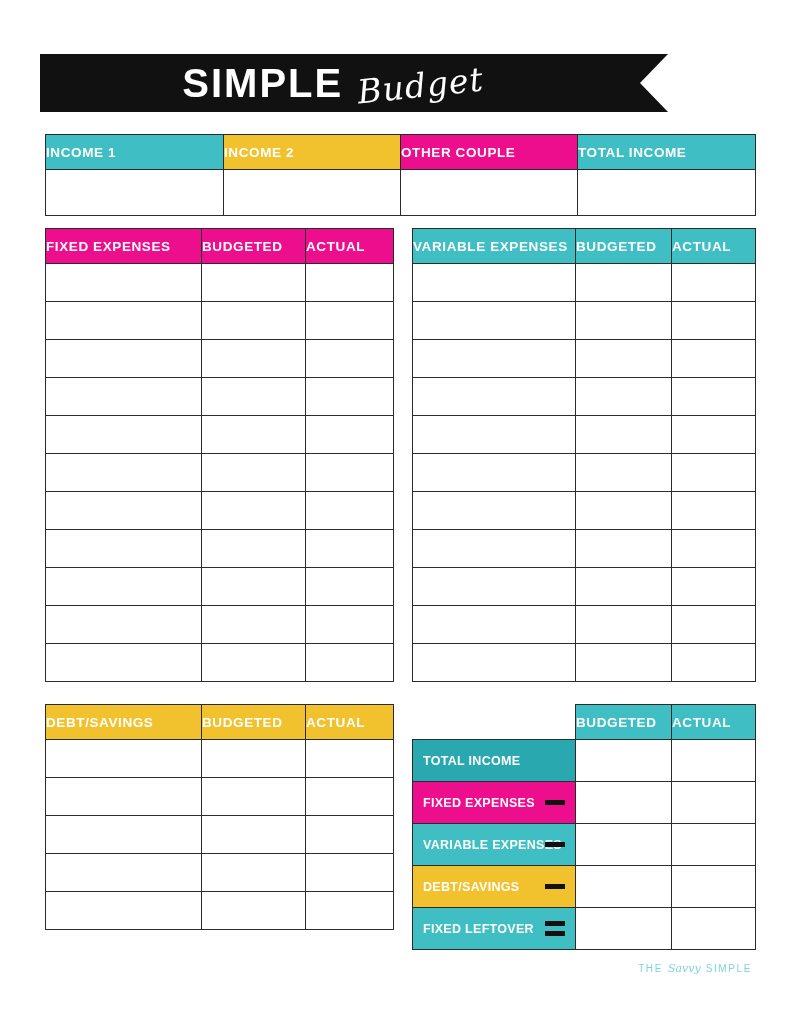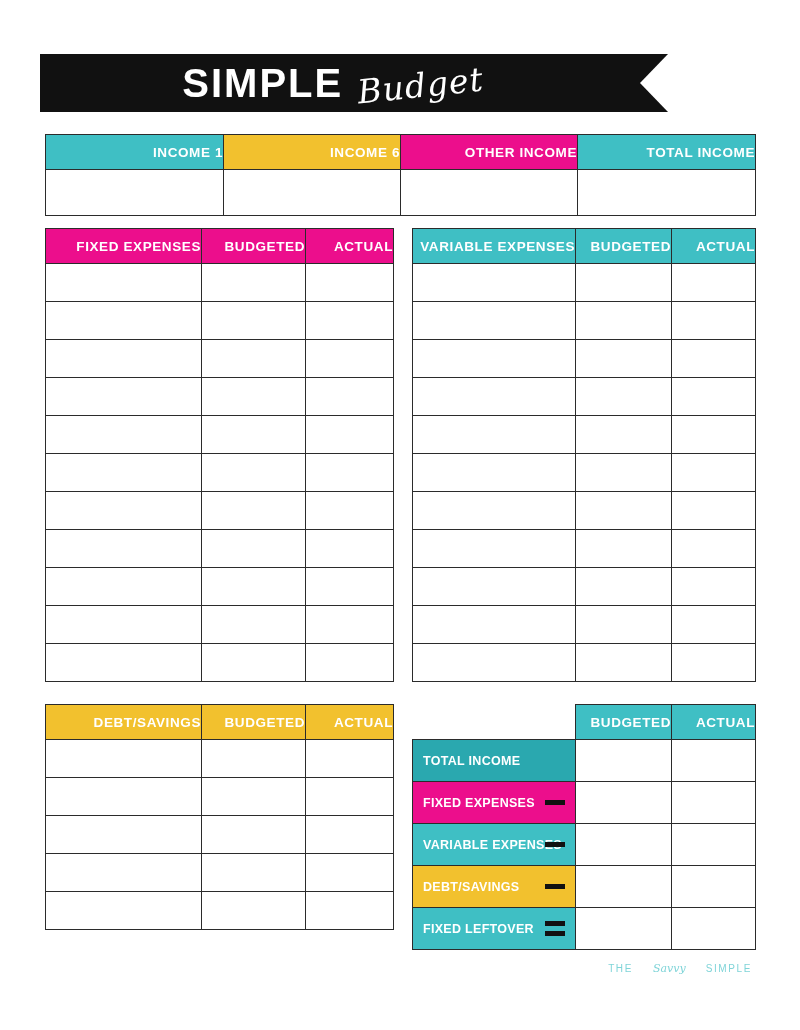--- a/index.html
+++ b/index.html
@@ -86,21 +86,21 @@
   .tbl td, .tbl th {
     border: 1px solid #2b2b2b;
     padding: 0;
     margin: 0;
   }
   .hdr {
     color: #ffffff;
     font-weight: bold;
     font-size: 13.5px;
     letter-spacing: 0.6px;
-    text-align: right;
+    text-align: left;
     height: 34px;
     vertical-align: middle;
   }
   .cell {
     height: 37px;
     background: #ffffff;
   }
   .teal { background: #3fbfc4; }
   .yellow { background: #f2c12e; }
   .pink { background: #ec0e8c; }
@@ -177,21 +177,21 @@
   
   .brand {
     position: absolute;
     right: 48px;
     top: 962px;
     color: #7fd4d8;
     font-size: 11px;
     letter-spacing: 1.6px;
     display: flex;
     align-items: baseline;
-    gap: 20px;
+    gap: 5px;
   }
   .brand .bw {
     font-family: "Liberation Sans", sans-serif;
     font-size: 10px;
     letter-spacing: 1.6px;
   }
   .brand .bscript {
     font-family: "DejaVu Serif", serif;
     font-style: italic;
     font-size: 11px;
@@ -215,22 +215,22 @@
   <table class="tbl" id="income-table">
     <colgroup>
         <col style="width:178px">
         <col style="width:177px">
         <col style="width:177px">
         <col style="width:178px">
       </colgroup>
     <tbody>
         <tr>
       <th class="hdr teal">INCOME 1</th>
-      <th class="hdr yellow">INCOME 6</th>
-      <th class="hdr pink">OTHER INCOME</th>
+      <th class="hdr yellow">INCOME 2</th>
+      <th class="hdr pink">OTHER COUPLE</th>
       <th class="hdr teal">TOTAL INCOME</th>
     </tr>
     <tr class="op-row">
       <td class="cell"></td>
       <td class="cell"></td>
       <td class="cell"></td>
       <td class="cell"></td>
     </tr>
   </tbody>
     </table>

